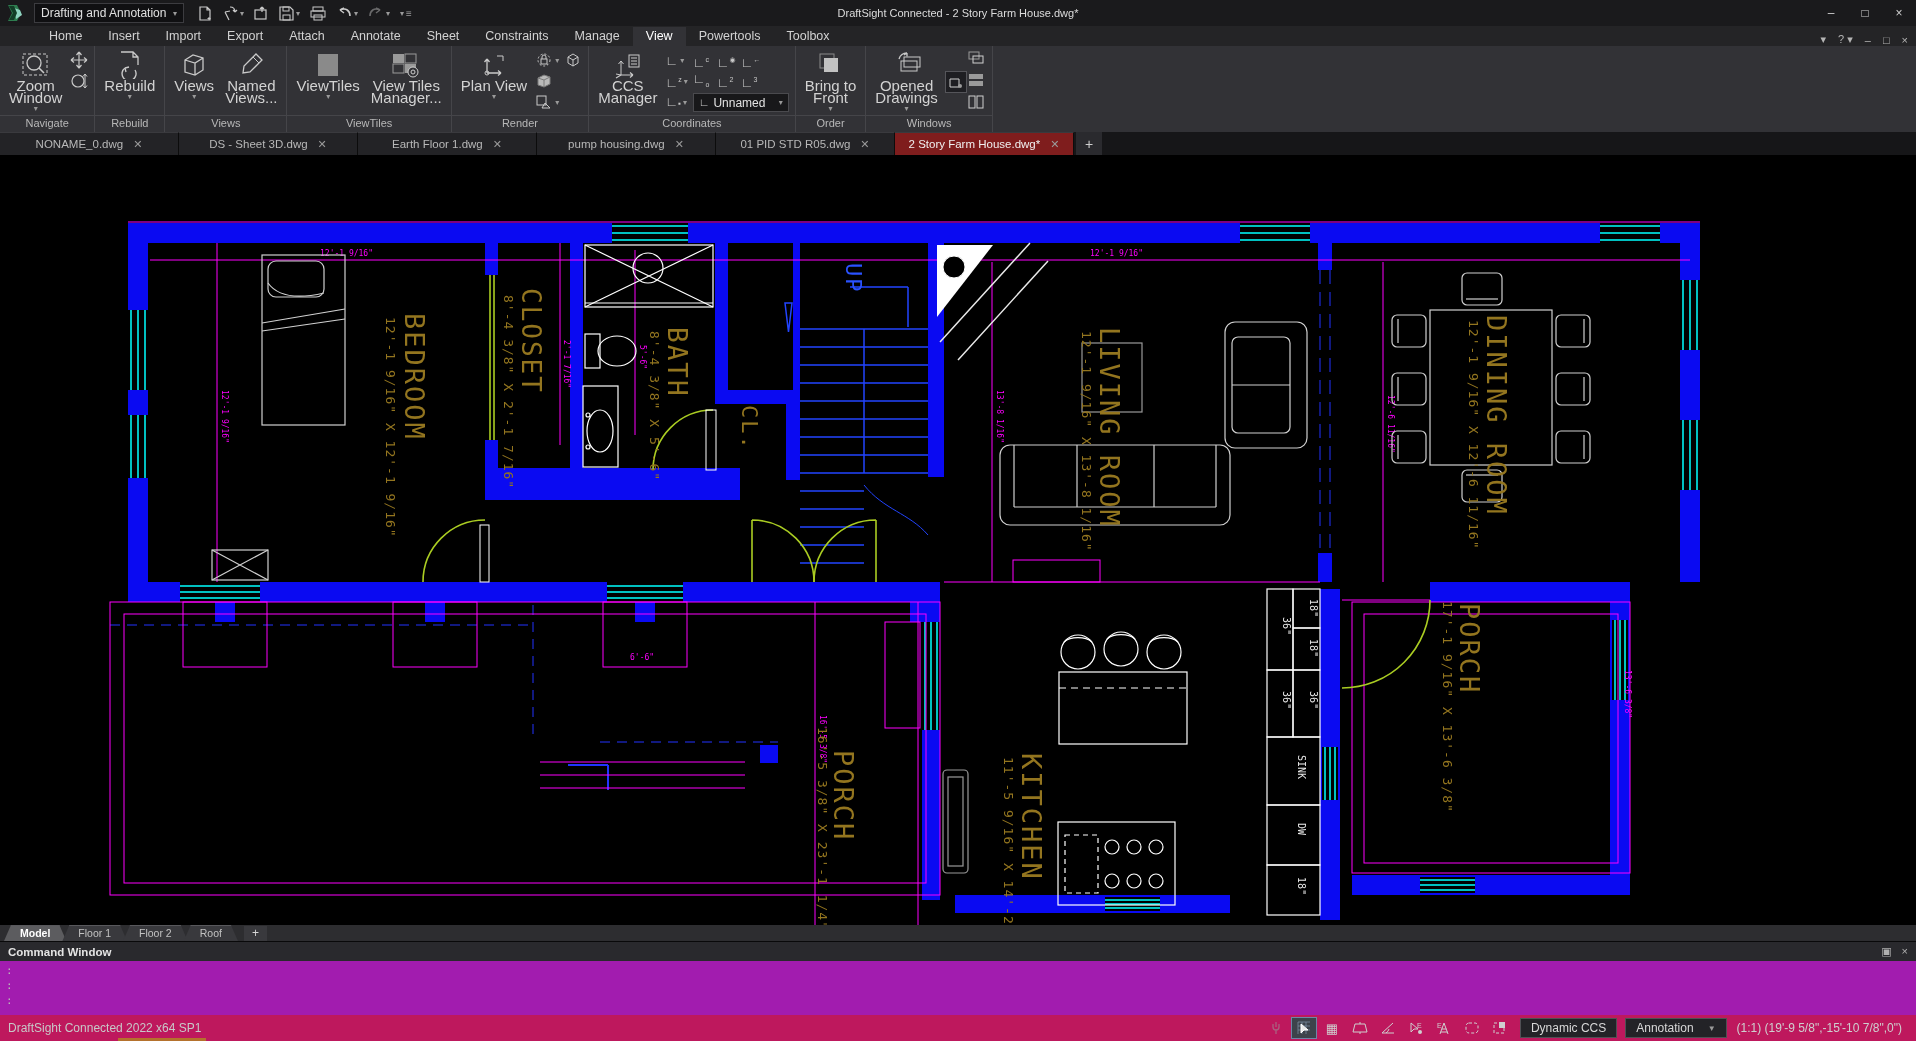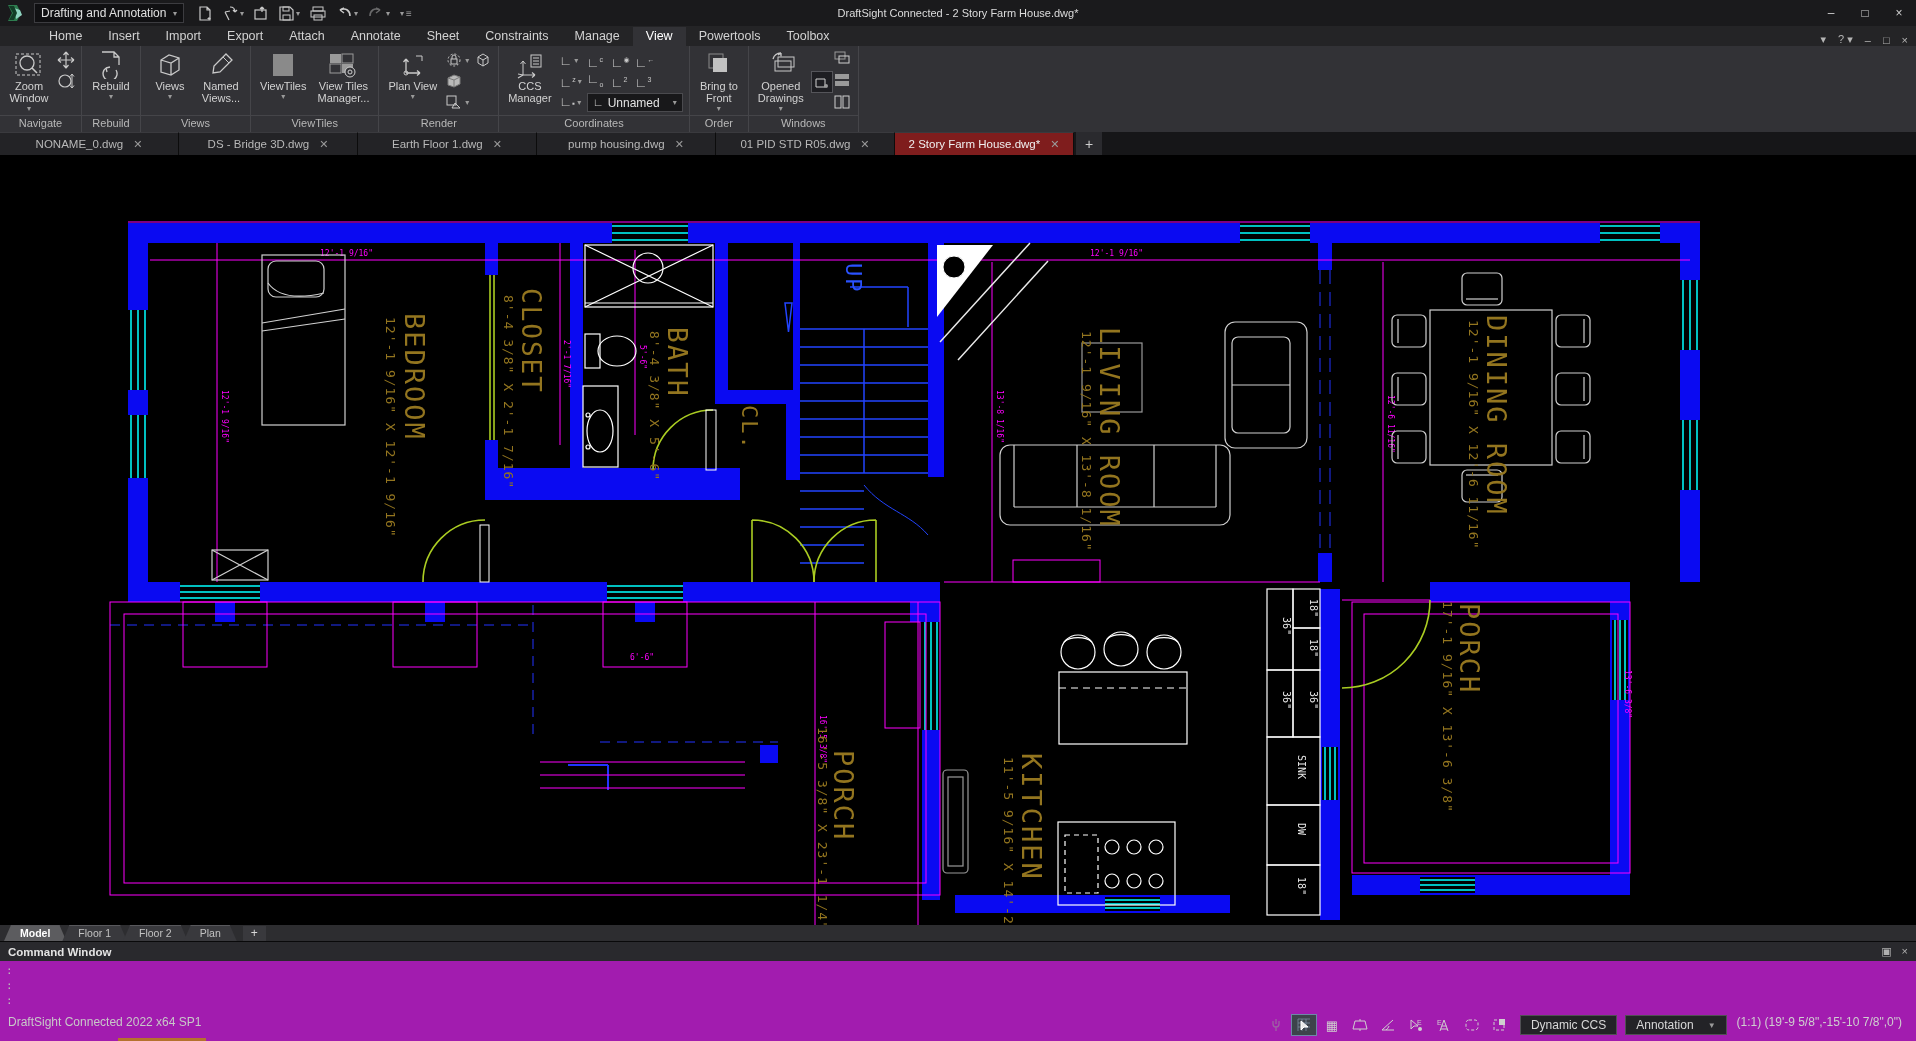--- a/index.html
+++ b/index.html
@@ -29,21 +29,21 @@
   .menu-right { margin-left:auto; display:flex; align-items:center; gap:12px; padding-right:8px; color:#b5b5b5; font-size:11px; }
   .menu-right span { display:inline-block; }
 
   
   .ribbon { height:86px; background:#323236; display:flex; flex:none; color:#d2d2d2; }
   .rgroup { display:flex; flex-direction:column; border-right:1px solid #454549; }
   .rgc { flex:1; display:flex; align-items:stretch; padding:3px 6px 0; gap:5px; }
   .rglabel { text-align:center; font-size:11px; color:#b8b8b8; padding:1px 6px 3px; border-top:1px solid #454549; }
   .bigbtn { display:flex; flex-direction:column; align-items:center; justify-content:flex-start; min-width:46px; padding:1px 3px; }
   .bigbtn .ic { height:30px; display:flex; align-items:center; justify-content:center; }
-  .bigbtn .bl { font-size:11px; line-height:12px; text-align:center; color:#d2d2d2; white-space:pre-line; }
+  .bigbtn .bl { font-size:15px; line-height:12px; text-align:center; color:#d2d2d2; white-space:pre-line; }
   .minicol { display:flex; flex-direction:column; justify-content:flex-start; gap:3px; padding-top:2px; }
   .mini { display:flex; align-items:center; gap:2px; height:18px; }
   .axis-glyph { color:#c8c8c8; font-size:13px; line-height:13px; }
   .axis-grid { display:grid; grid-template-columns:repeat(3,24px); grid-auto-rows:20px; align-items:center; padding-top:2px; }
   .ccs-combo { height:19px; background:#18181a; border:1px solid #4a4a4e; display:flex; align-items:center; gap:4px;
     padding:0 5px; font-size:12px; color:#e2e2e2; width:96px; margin-top:2px; }
   .winicons { display:grid; grid-template-columns:20px 20px; grid-auto-rows:22px; align-items:center; justify-items:center; }
   .hl { background:#1e1e22; outline:1px solid #55555a; }
 
   
@@ -71,21 +71,21 @@
 
   
   .cmdwin { height:74px; background:#a21caf; flex:none; display:flex; flex-direction:column; border-top:1px solid #09090a; }
   .cmdhead { height:19px; background:#29292d; display:flex; align-items:center; padding:0 8px; }
   .cmdhead .t { font-size:11.5px; font-weight:bold; color:#e4e4e4; }
   .cmdhead .ics { margin-left:auto; display:flex; gap:10px; color:#b0b0b0; font-size:11px; }
   .cmdbody { flex:1; padding:2px 6px; font-family:"DejaVu Sans Mono","Liberation Mono",monospace;
     font-size:11px; color:#b8b8b8; line-height:15px; }
 
   
-  .statusbar { height:26px; background:#a21caf; flex:none; display:flex; align-items:flex-start; color:#c8c8c8;
+  .statusbar { height:26px; background:#be185d; flex:none; display:flex; align-items:center; color:#c8c8c8;
     font-size:12px; position:relative; }
   .sb-left { padding-left:8px; white-space:nowrap; }
   .sb-accent { position:absolute; left:118px; bottom:0; width:88px; height:3px; background:#b5722d; }
   .sb-icons { display:flex; align-items:center; gap:4px; margin-left:auto; }
   .sbi { width:24px; height:20px; display:flex; align-items:center; justify-content:center; color:#cfcfcf; font-size:13px; }
   .sbi.sel { background:#3d434b; outline:1px solid #6d87a8; }
   .sb-box { height:20px; border:1px solid #505054; background:#232327; display:flex; align-items:center;
     padding:0 10px; margin-left:8px; font-size:12px; color:#d8d8d8; }
   .sb-box .dd { margin-left:14px; }
   .sb-coords { margin:0 14px 0 10px; white-space:nowrap; color:#cfcfcf; }
@@ -448,21 +448,21 @@
     </div>
     <div style="flex:1;"></div>
   </div>
 
   <div class="doctabs">
     <div class="dtab">
         <span>NONAME_0.dwg</span>
         <span class="x">✕</span>
       </div>
     <div class="dtab">
-        <span>DS - Bridge 3D.dwg</span>
+        <span>DS - Sheet 3D.dwg</span>
         <span class="x">✕</span>
       </div>
     <div class="dtab">
         <span>Earth Floor 1.dwg</span>
         <span class="x">✕</span>
       </div>
     <div class="dtab">
         <span>pump housing.dwg</span>
         <span class="x">✕</span>
       </div>
@@ -748,21 +748,21 @@
         <text class="cab" transform="rotate(90 1298 668)" x="1298" y="668">DW</text>
         <text class="cab" transform="rotate(90 1298 722)" x="1298" y="722">18"</text>
       </g>
     </svg>
   </div>
 
   <div class="sheettabs">
     <div class="stab active">Model</div>
     <div class="stab">Floor 1</div>
     <div class="stab">Floor 2</div>
-    <div class="stab">Plan</div>
+    <div class="stab">Roof</div>
     <div class="splus">+</div>
   </div>
 
   <div class="cmdwin">
     <div class="cmdhead">
       <span class="t">Command Window</span>
       <span class="ics">
         <span>▣</span>
         <span>×</span>
       </span>

